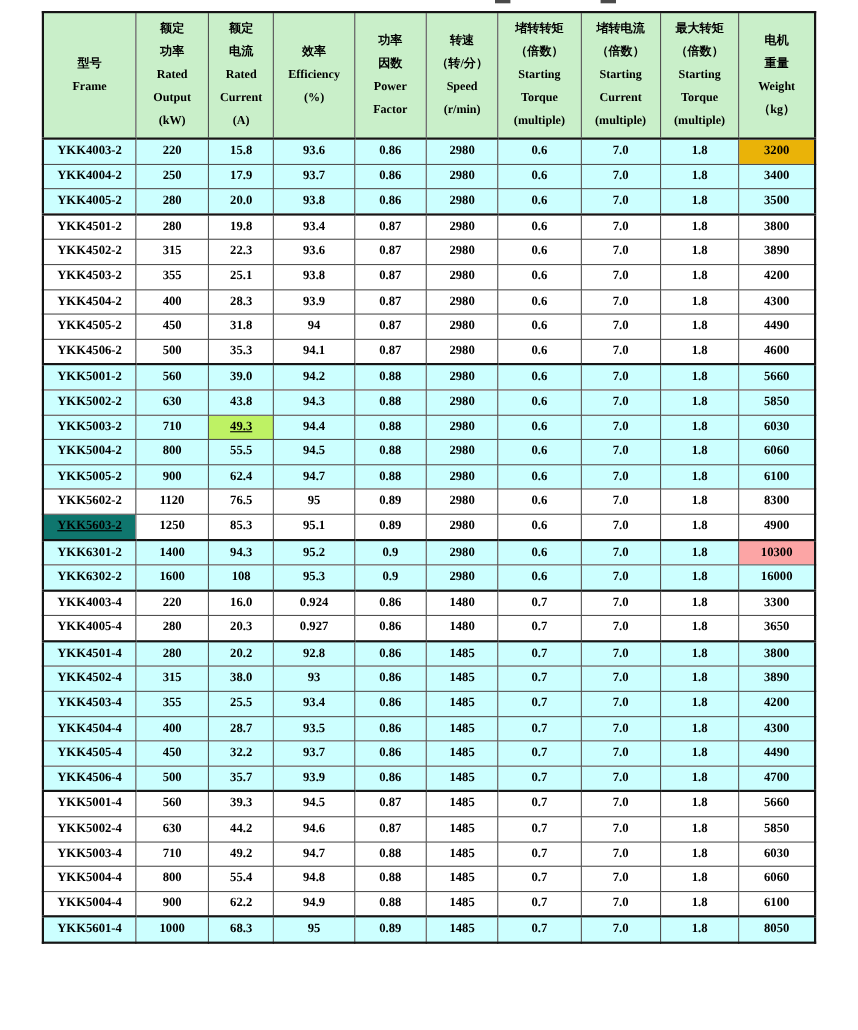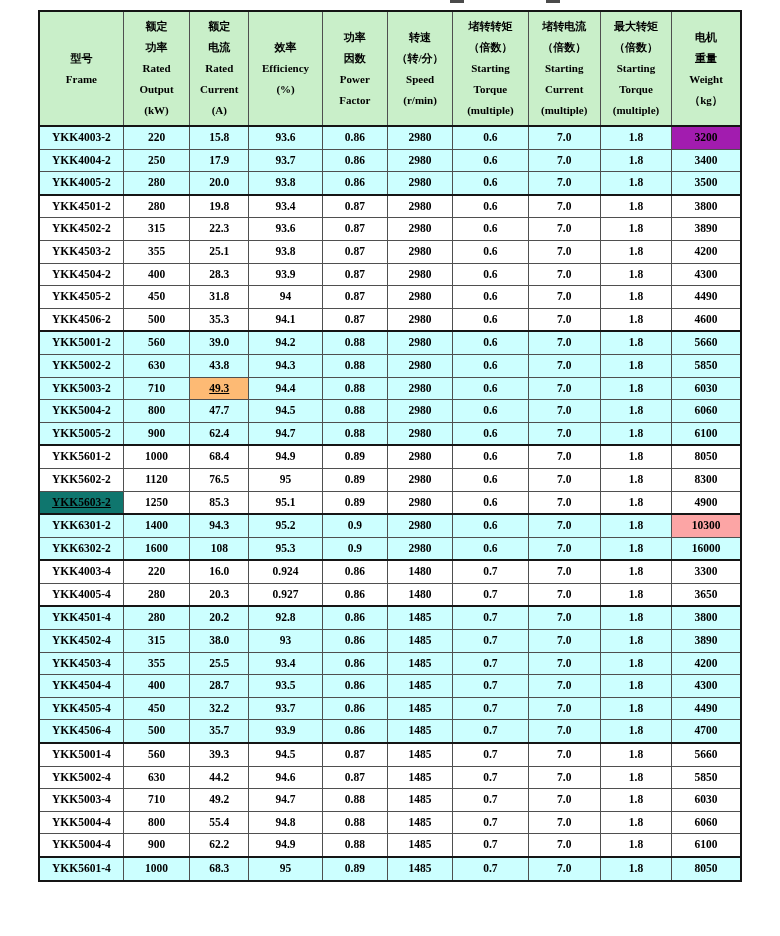--- a/index.html
+++ b/index.html
@@ -112,21 +112,21 @@
       <tr>
         <td style="background: rgb(204, 255, 255);">YKK4003-2</td>
         <td style="background: rgb(204, 255, 255);">220</td>
         <td style="background: rgb(204, 255, 255);">15.8</td>
         <td style="background: rgb(204, 255, 255);">93.6</td>
         <td style="background: rgb(204, 255, 255);">0.86</td>
         <td style="background: rgb(204, 255, 255);">2980</td>
         <td style="background: rgb(204, 255, 255);">0.6</td>
         <td style="background: rgb(204, 255, 255);">7.0</td>
         <td style="background: rgb(204, 255, 255);">1.8</td>
-        <td style="background: #a21caf;">3200</td>
+        <td style="background: #eab308;">3200</td>
       </tr>
       <tr>
         <td style="background: rgb(204, 255, 255);">YKK4004-2</td>
         <td style="background: rgb(204, 255, 255);">250</td>
         <td style="background: rgb(204, 255, 255);">17.9</td>
         <td style="background: rgb(204, 255, 255);">93.7</td>
         <td style="background: rgb(204, 255, 255);">0.86</td>
         <td style="background: rgb(204, 255, 255);">2980</td>
         <td style="background: rgb(204, 255, 255);">0.6</td>
         <td style="background: rgb(204, 255, 255);">7.0</td>
@@ -237,64 +237,52 @@
         <td style="background: rgb(204, 255, 255);">0.88</td>
         <td style="background: rgb(204, 255, 255);">2980</td>
         <td style="background: rgb(204, 255, 255);">0.6</td>
         <td style="background: rgb(204, 255, 255);">7.0</td>
         <td style="background: rgb(204, 255, 255);">1.8</td>
         <td style="background: rgb(204, 255, 255);">5850</td>
       </tr>
       <tr>
         <td style="background: rgb(204, 255, 255);">YKK5003-2</td>
         <td style="background: rgb(204, 255, 255);">710</td>
-        <td style="background: #fdba74; text-decoration: underline;">49.3</td>
+        <td style="background: #bef264; text-decoration: underline;">49.3</td>
         <td style="background: rgb(204, 255, 255);">94.4</td>
         <td style="background: rgb(204, 255, 255);">0.88</td>
         <td style="background: rgb(204, 255, 255);">2980</td>
         <td style="background: rgb(204, 255, 255);">0.6</td>
         <td style="background: rgb(204, 255, 255);">7.0</td>
         <td style="background: rgb(204, 255, 255);">1.8</td>
         <td style="background: rgb(204, 255, 255);">6030</td>
       </tr>
       <tr>
         <td style="background: rgb(204, 255, 255);">YKK5004-2</td>
         <td style="background: rgb(204, 255, 255);">800</td>
-        <td style="background: rgb(204, 255, 255);">47.7</td>
+        <td style="background: rgb(204, 255, 255);">55.5</td>
         <td style="background: rgb(204, 255, 255);">94.5</td>
         <td style="background: rgb(204, 255, 255);">0.88</td>
         <td style="background: rgb(204, 255, 255);">2980</td>
         <td style="background: rgb(204, 255, 255);">0.6</td>
         <td style="background: rgb(204, 255, 255);">7.0</td>
         <td style="background: rgb(204, 255, 255);">1.8</td>
         <td style="background: rgb(204, 255, 255);">6060</td>
       </tr>
       <tr>
         <td style="background: rgb(204, 255, 255);">YKK5005-2</td>
         <td style="background: rgb(204, 255, 255);">900</td>
         <td style="background: rgb(204, 255, 255);">62.4</td>
         <td style="background: rgb(204, 255, 255);">94.7</td>
         <td style="background: rgb(204, 255, 255);">0.88</td>
         <td style="background: rgb(204, 255, 255);">2980</td>
         <td style="background: rgb(204, 255, 255);">0.6</td>
         <td style="background: rgb(204, 255, 255);">7.0</td>
         <td style="background: rgb(204, 255, 255);">1.8</td>
         <td style="background: rgb(204, 255, 255);">6100</td>
-      </tr>
-      <tr class="group-start">
-        <td style="background: rgb(255, 255, 255);">YKK5601-2</td>
-        <td style="background: rgb(255, 255, 255);">1000</td>
-        <td style="background: rgb(255, 255, 255);">68.4</td>
-        <td style="background: rgb(255, 255, 255);">94.9</td>
-        <td style="background: rgb(255, 255, 255);">0.89</td>
-        <td style="background: rgb(255, 255, 255);">2980</td>
-        <td style="background: rgb(255, 255, 255);">0.6</td>
-        <td style="background: rgb(255, 255, 255);">7.0</td>
-        <td style="background: rgb(255, 255, 255);">1.8</td>
-        <td style="background: rgb(255, 255, 255);">8050</td>
       </tr>
       <tr>
         <td style="background: rgb(255, 255, 255);">YKK5602-2</td>
         <td style="background: rgb(255, 255, 255);">1120</td>
         <td style="background: rgb(255, 255, 255);">76.5</td>
         <td style="background: rgb(255, 255, 255);">95</td>
         <td style="background: rgb(255, 255, 255);">0.89</td>
         <td style="background: rgb(255, 255, 255);">2980</td>
         <td style="background: rgb(255, 255, 255);">0.6</td>
         <td style="background: rgb(255, 255, 255);">7.0</td>

